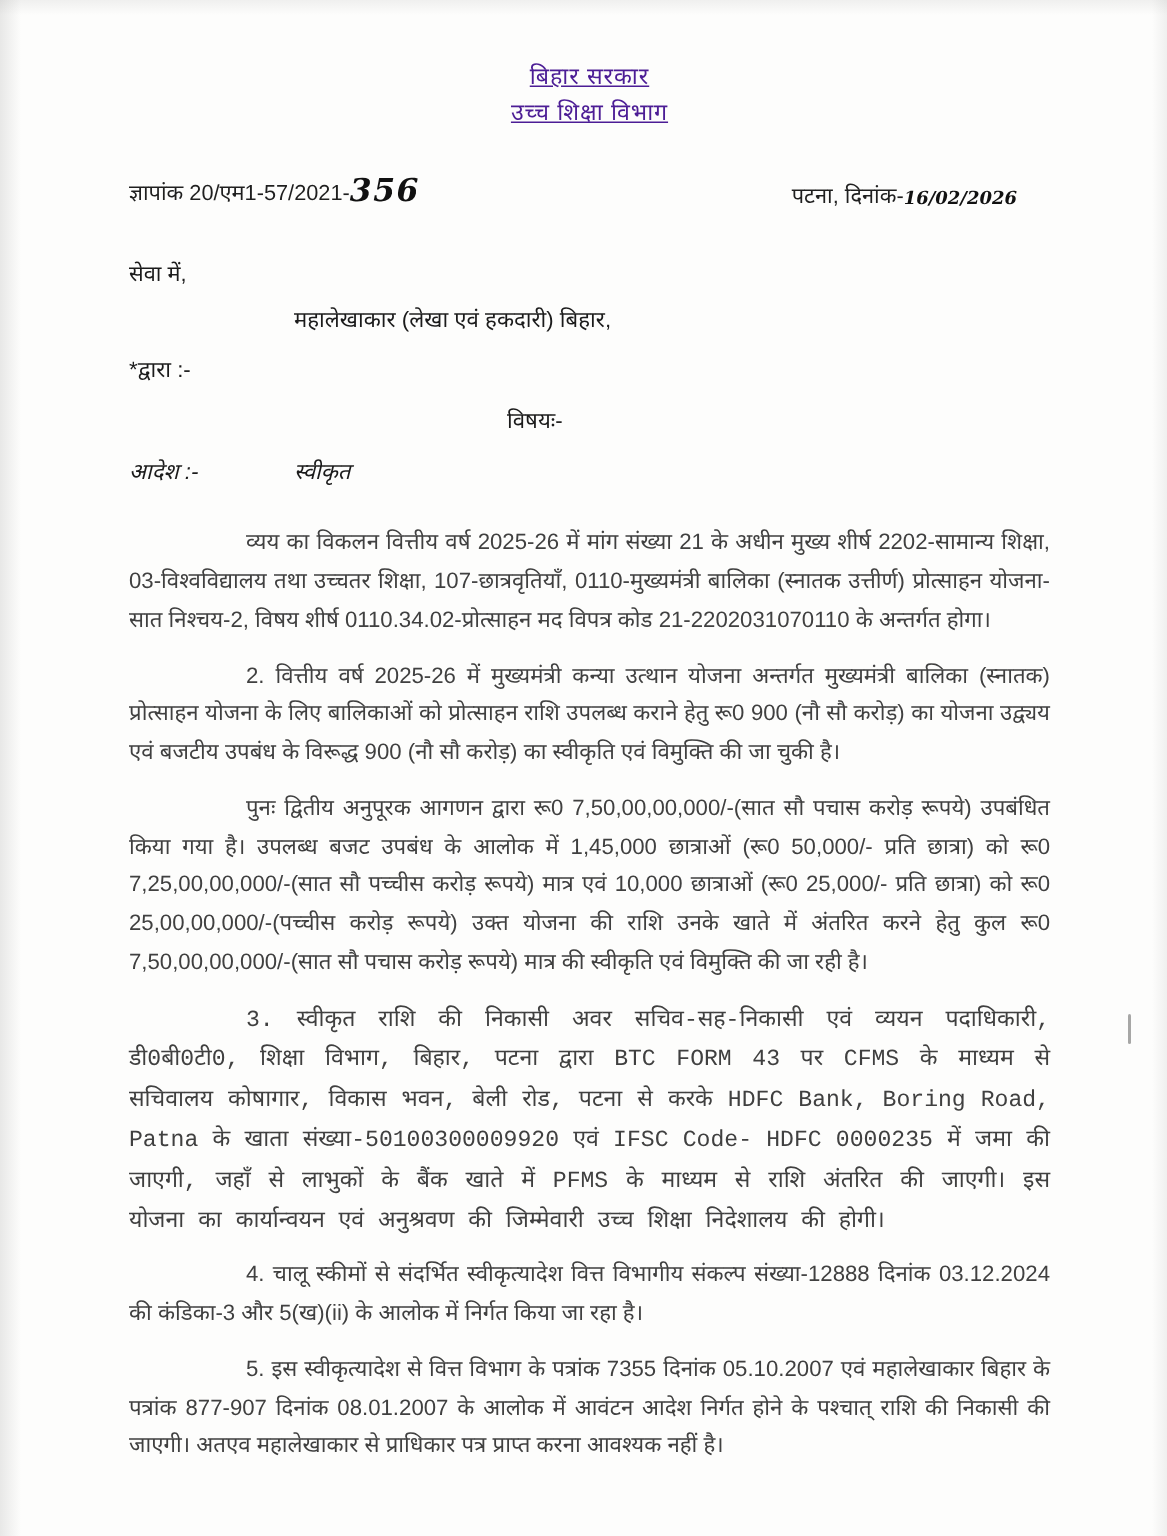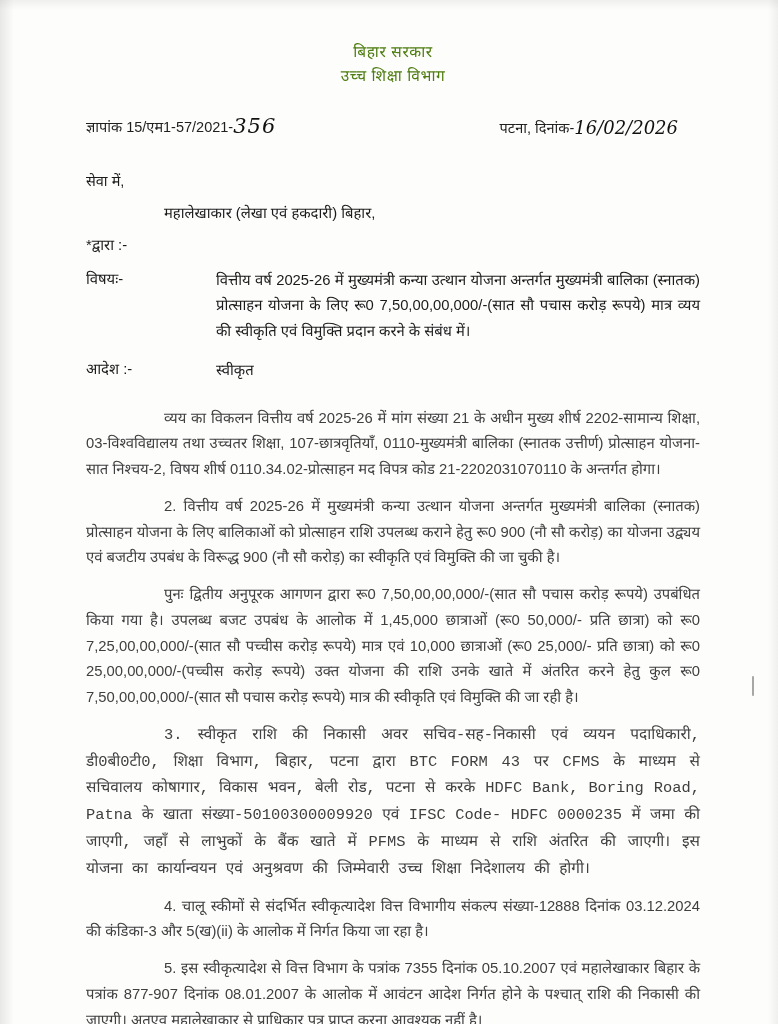--- a/index.html
+++ b/index.html
@@ -47,84 +47,84 @@
   }
 
   .header {
     text-align: center;
     line-height: 1.55;
     margin-bottom: 26px;
   }
   .header .line {
     font-size: 15.5px;
     letter-spacing: 0.6px;
-    color: #4d7c0f;
+    color: #4c1d95;
+    text-decoration: underline;
   }
 
   .memo-row {
     display: flex;
     justify-content: space-between;
     align-items: flex-end;
     margin-top: 4px;
     margin-bottom: 10px;
   }
   .memo-left, .memo-right {
     font-size: 14.5px;
     white-space: nowrap;
     color: #1f1f1f;
   }
   .memo-right { padding-right: 22px; }
   .handwritten {
     font-family: "DejaVu Serif", serif;
     font-size: 21px;
-    font-weight: 400;
+    font-weight: 700;
     color: #111;
     letter-spacing: 1px;
     font-style: italic;
     vertical-align: -1px;
     text-align: right;
   }
   .handwritten.date {
-    font-size: 18px;
+    font-size: 12px;
     letter-spacing: 0px;
   }
 
   .to-label {
     font-size: 14.5px;
     margin-bottom: 12px;
     margin-top: 32px;
   }
   .addressee {
-    margin-left: 78px;
+    margin-left: 110px;
     font-size: 14.8px;
     line-height: 1.62;
     margin-bottom: 8px;
   }
 
   .field-row {
     display: flex;
     font-size: 14.8px;
     margin-bottom: 10px;
     align-items: flex-start;
-    gap: 20px;
   }
   .field-label {
     width: 110px;
     flex: 0 0 110px;
     white-space: nowrap;
   }
   .field-value {
     flex: 1;
     line-height: 1.72;
     text-align: justify;
     text-justify: inter-word;
   }
 
   .subject-row { margin-top: 14px; margin-bottom: 14px; justify-content: center; }
-  .order-row { margin-top: 10px; margin-bottom: 22px; }
+  .order-row { margin-top: 10px; margin-bottom: 22px; font-style: italic; }
 
   .para {
     font-size: 14.8px;
     line-height: 1.74;
     text-align: justify;
     text-justify: inter-word;
     text-indent: 78px;
     margin: 0 0 11px 0;
     color: #404040;
   }
@@ -154,40 +154,39 @@
 
   <div class="content">
 
     <div class="header">
       <div class="line">बिहार सरकार</div>
       <div class="line">उच्च शिक्षा विभाग</div>
     </div>
 
     <div class="memo-row">
       <div class="memo-left">
-        <span>ज्ञापांक 15/एम1-57/2021-</span><span class="handwritten">356</span>
+        <span>ज्ञापांक 20/एम1-57/2021-</span><span class="handwritten">356</span>
       </div>
       <div class="memo-right">
         <span>पटना, दिनांक-</span><span class="handwritten date">16/02/2026</span>
       </div>
     </div>
 
     <div class="to-label">सेवा में,</div>
 
     <div class="addressee">
       <div>महालेखाकार (लेखा एवं हकदारी) बिहार,</div>
     </div>
 
     <div class="field-row">
       <div class="field-label">*द्वारा :-</div>
     </div>
 
     <div class="field-row subject-row">
       <div class="field-label">विषयः-</div>
-      <div class="field-value">वित्तीय वर्ष 2025-26 में मुख्यमंत्री कन्या उत्थान योजना अन्तर्गत मुख्यमंत्री बालिका (स्नातक) प्रोत्साहन योजना के लिए रू0 7,50,00,00,000/-(सात सौ पचास करोड़ रूपये) मात्र व्यय की स्वीकृति एवं विमुक्ति प्रदान करने के संबंध में।</div>
     </div>
 
     <div class="field-row order-row">
       <div class="field-label">आदेश :-</div>
       <div class="field-value">स्वीकृत</div>
     </div>
 
     <p class="para">व्यय का विकलन वित्तीय वर्ष 2025-26 में मांग संख्या 21 के अधीन मुख्य शीर्ष 2202-सामान्य शिक्षा, 03-विश्वविद्यालय तथा उच्चतर शिक्षा, 107-छात्रवृतियाँ, 0110-मुख्यमंत्री बालिका (स्नातक उत्तीर्ण) प्रोत्साहन योजना-सात निश्चय-2, विषय शीर्ष 0110.34.02-प्रोत्साहन मद विपत्र कोड 21-2202031070110 के अन्तर्गत होगा।</p>
     <p class="para">2. वित्तीय वर्ष 2025-26 में मुख्यमंत्री कन्या उत्थान योजना अन्तर्गत मुख्यमंत्री बालिका (स्नातक) प्रोत्साहन योजना के लिए बालिकाओं को प्रोत्साहन राशि उपलब्ध कराने हेतु रू0 900 (नौ सौ करोड़) का योजना उद्व्यय एवं बजटीय उपबंध के विरूद्ध 900 (नौ सौ करोड़) का स्वीकृति एवं विमुक्ति की जा चुकी है।</p>
     <p class="para">पुनः द्वितीय अनुपूरक आगणन द्वारा रू0 7,50,00,00,000/-(सात सौ पचास करोड़ रूपये) उपबंधित किया गया है। उपलब्ध बजट उपबंध के आलोक में 1,45,000 छात्राओं (रू0 50,000/- प्रति छात्रा) को रू0 7,25,00,00,000/-(सात सौ पच्चीस करोड़ रूपये) मात्र एवं 10,000 छात्राओं (रू0 25,000/- प्रति छात्रा) को रू0 25,00,00,000/-(पच्चीस करोड़ रूपये) उक्त योजना की राशि उनके खाते में अंतरित करने हेतु कुल रू0 7,50,00,00,000/-(सात सौ पचास करोड़ रूपये) मात्र की स्वीकृति एवं विमुक्ति की जा रही है।</p>

